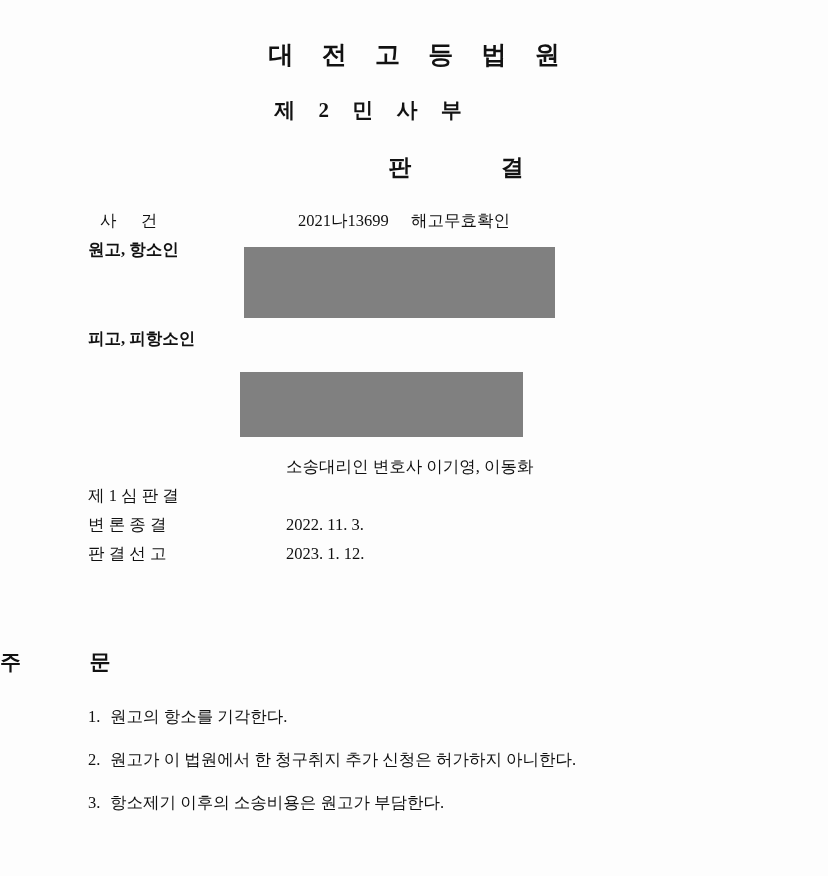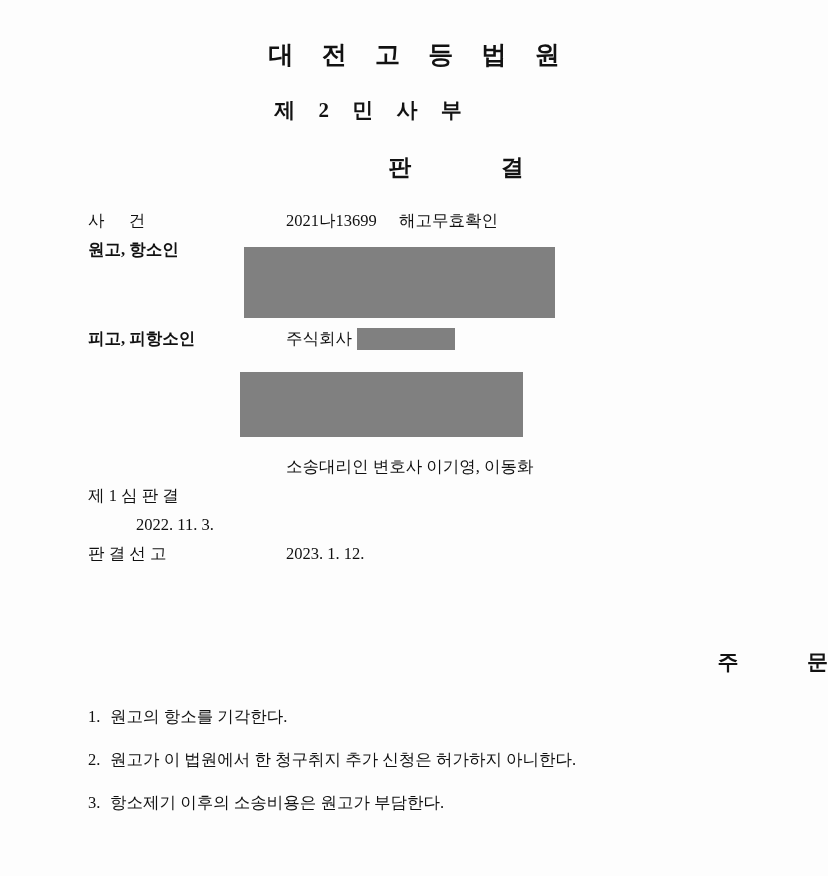--- a/index.html
+++ b/index.html
@@ -78,20 +78,21 @@
   }
   .label {
     width: 150px;
     flex: 0 0 150px;
     font-size: 16.5px;
     color: #111;
     line-height: 26px;
   }
   .label.spread {
     letter-spacing: 10px;
+    margin-left: 12px;
   }
   .label.bold {
     font-weight: bold;
   }
   .value {
     font-size: 16.5px;
     line-height: 26px;
     color: #111;
     white-space: nowrap;
     margin-left: 48px;
@@ -129,21 +130,21 @@
     width: 283px;
     height: 65px;
   }
 
   
   .order-title {
     position: absolute;
     top: 648px;
     left: 0;
     width: 828px;
-    text-align: right;
+    text-align: left;
     font-size: 21px;
     font-weight: bold;
     color: #121212;
   }
   .order-title .gap {
     display: inline-block;
     width: 58px;
   }
   .order-list {
     position: absolute;
@@ -189,40 +190,38 @@
       </div>
     </div>
 
     <div class="row" style="min-height:86px;">
       <div class="label bold">원고, 항소인</div>
       <div class="value"></div>
     </div>
 
     <div class="row">
       <div class="label bold">피고, 피항소인</div>
-      <div class="value">
-        <span>주식회사</span><span class="redact redact-defendant-inline"></span>
-      </div>
     </div>
 
     <div class="row" style="min-height:96px;">
       <div class="label"></div>
       <div class="value"></div>
     </div>
 
     <div class="row">
       <div class="label"></div>
       <div class="value">소송대리인 변호사 이기영, 이동화</div>
     </div>
 
     <div class="row">
       <div class="label">제 1 심 판 결</div>
     </div>
 
     <div class="row">
+      <div class="label">변 론 종 결</div>
       <div class="value">2022. 11. 3.</div>
     </div>
 
     <div class="row">
       <div class="label">판 결 선 고</div>
       <div class="value">2023. 1. 12.</div>
     </div>
 
   </div>
 

